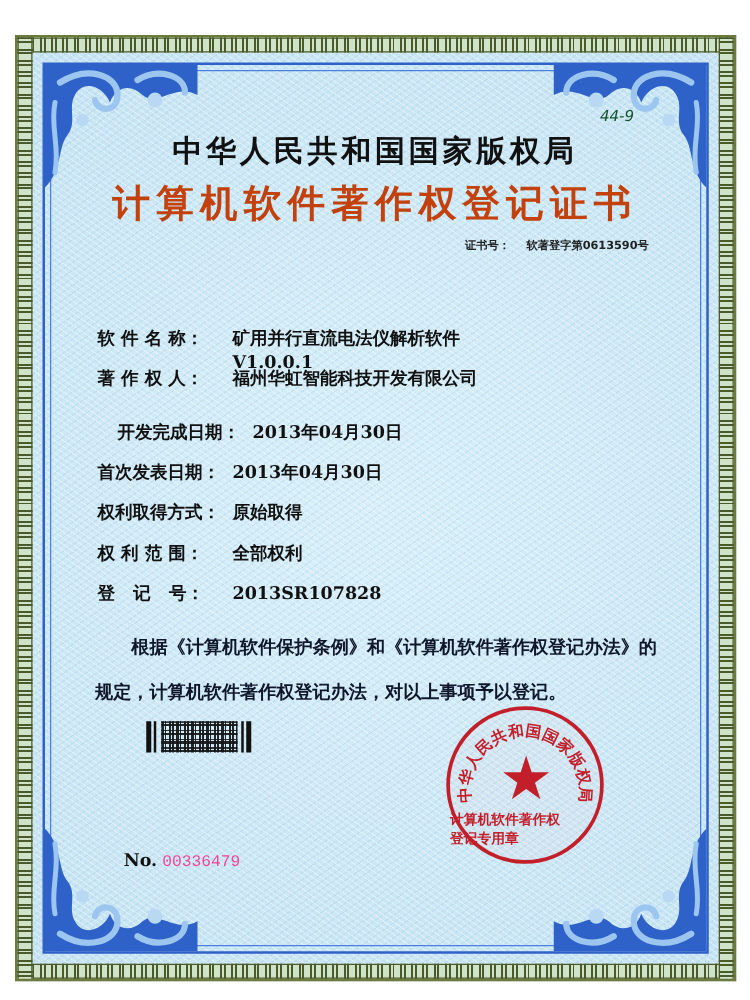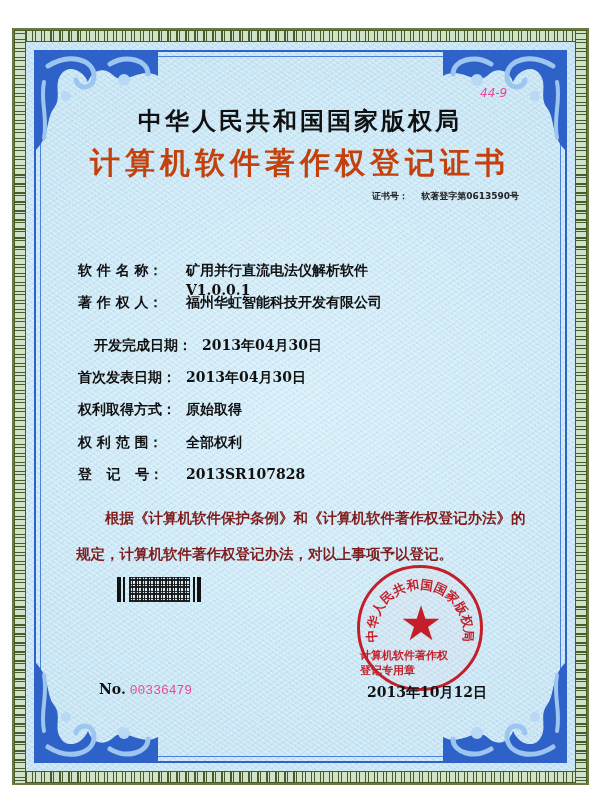--- a/index.html
+++ b/index.html
@@ -65,36 +65,36 @@
   .hdr1 {
     position: absolute; top: 105px; left: 0; width: 600px; text-align: center;
     font-family: "DejaVu Sans", sans-serif; font-size: 24px; letter-spacing: 3px; color: #111; font-weight: bold;
   }
   .hdr2 {
     position: absolute; top: 143px; left: 0; width: 600px; text-align: center;
     font-family: "DejaVu Serif", serif; font-size: 30px; letter-spacing: 5px; color: #c2410c; font-weight: bold;
   }
   .handnote {
     position: absolute; left: 480px; top: 86px; font-family: "DejaVu Sans", sans-serif; font-style: italic;
-    font-size: 12px; color: #ec4899; text-align: center;
+    font-size: 12px; color: #14532d; text-align: center;
   }
   .certno {
     position: absolute; left: 372px; top: 190px; font-size: 9px; color: #222;
     font-family: "DejaVu Sans", sans-serif; font-weight: bold;
   }
   .certno .lbl { margin-right: 10px; }
   .row {
     position: absolute; left: 78px; font-size: 14px; color: #111; font-weight: bold;
     font-family: "DejaVu Sans", sans-serif; white-space: nowrap;
   }
   .row .label { display: inline-block; width: 108px; }
   .row .value { font-family: "DejaVu Serif", serif; font-weight: bold; }
   .row .sub { display: block; margin-left: 108px; margin-top: 2px; font-family: "DejaVu Serif", serif; }
   .para {
-    position: absolute; left: 76px; width: 470px; font-size: 14.5px; font-weight: bold; color: #7f1d1d;
+    position: absolute; left: 76px; width: 470px; font-size: 14.5px; font-weight: bold; color: #0f172a;
     font-family: "DejaVu Sans", sans-serif; line-height: 36px;
   }
   .para .indent { padding-left: 29px; }
   .barcode {
     position: absolute; left: 117px; top: 577px; width: 84px; height: 25px; display: flex;
   }
   .barcode .bar { background: #111; height: 100%; }
   .barcode .matrix {
     height: 100%; flex: 1;
     background:
@@ -225,14 +225,13 @@
       </defs>
       <text font-family="DejaVu Sans, sans-serif" font-size="12.5" font-weight="bold" fill="#c21f2a" letter-spacing="0.5">
         <textPath href="#sealArc" startOffset="50%" text-anchor="middle" id="sealArcText">中华人民共和国国家版权局</textPath>
       </text>
     </svg>
     <div class="star">★</div>
     <div class="line1">计算机软件著作权</div>
     <div class="line2">登记专用章</div>
   </div>
 
-  <div class="issue-date">2013年10月12日</div>
 </div>
 
 </body></html>

